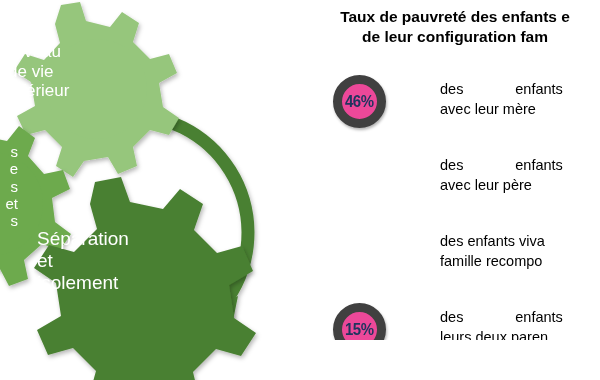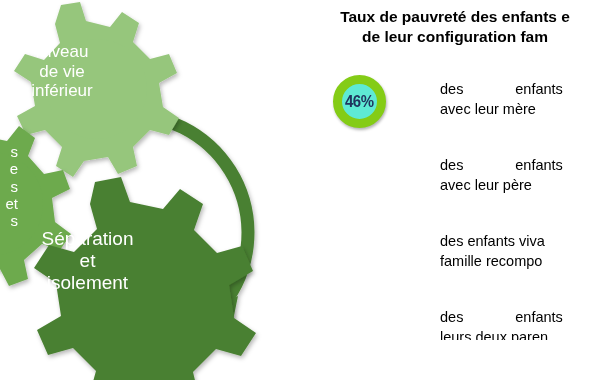--- a/index.html
+++ b/index.html
@@ -30,40 +30,39 @@
     height: 380px;
     overflow: hidden;
   }
   #gear-svg {
     position: absolute;
     left: 0; top: 0;
   }
   .gear-label {
     position: absolute;
     color: #ffffff;
-    text-align: center;
     line-height: 1.15;
     white-space: pre;
     pointer-events: none;
   }
   #gear-label-top {
     left: 8px;
     top: 42px;
     width: 108px;
     font-size: 17px;
   }
   #gear-label-mid {
     left: -52px;
     top: 143px;
     width: 70px;
     font-size: 15px;
     text-align: right;
   }
   #gear-label-main {
-    left: 15px;
+    left: 37px;
     top: 228px;
     width: 145px;
     font-size: 19px;
   }
 
   
   #stats-panel {
     position: absolute;
     left: 290px;
     top: 0;
@@ -89,22 +88,22 @@
     width: 330px;
     height: 60px;
   }
   .stat-circle {
     position: absolute;
     left: 43px;
     top: 0;
     width: 53px;
     height: 53px;
     border-radius: 50%;
-    background: #5eead4;
-    border: 9px solid #84cc16;
+    background: #ec4899;
+    border: 9px solid #404040;
     box-sizing: border-box;
     box-shadow: 1px 2px 3px rgba(0,0,0,0.30);
     display: flex;
     align-items: center;
     justify-content: center;
   }
   .stat-pct {
     font-family: "Liberation Sans Narrow", "Liberation Sans", sans-serif;
     font-size: 17px;
     font-weight: bold;
@@ -242,20 +241,23 @@
     </div>
 
     <div class="stat-row" style="top:227px;">
       <div class="stat-text">
         <span class="l1 nojust">des enfants viva</span>
         <span class="l2">famille recompo</span>
       </div>
     </div>
 
     <div class="stat-row" style="top:303px;">
+      <div class="stat-circle">
+        <span class="stat-pct">15%</span>
+      </div>
       <div class="stat-text">
         <span class="l1">des   enfants   v</span>
         <span class="l2">leurs deux paren</span>
       </div>
     </div>
 
   </div>
 </div>
 
 </body></html>

